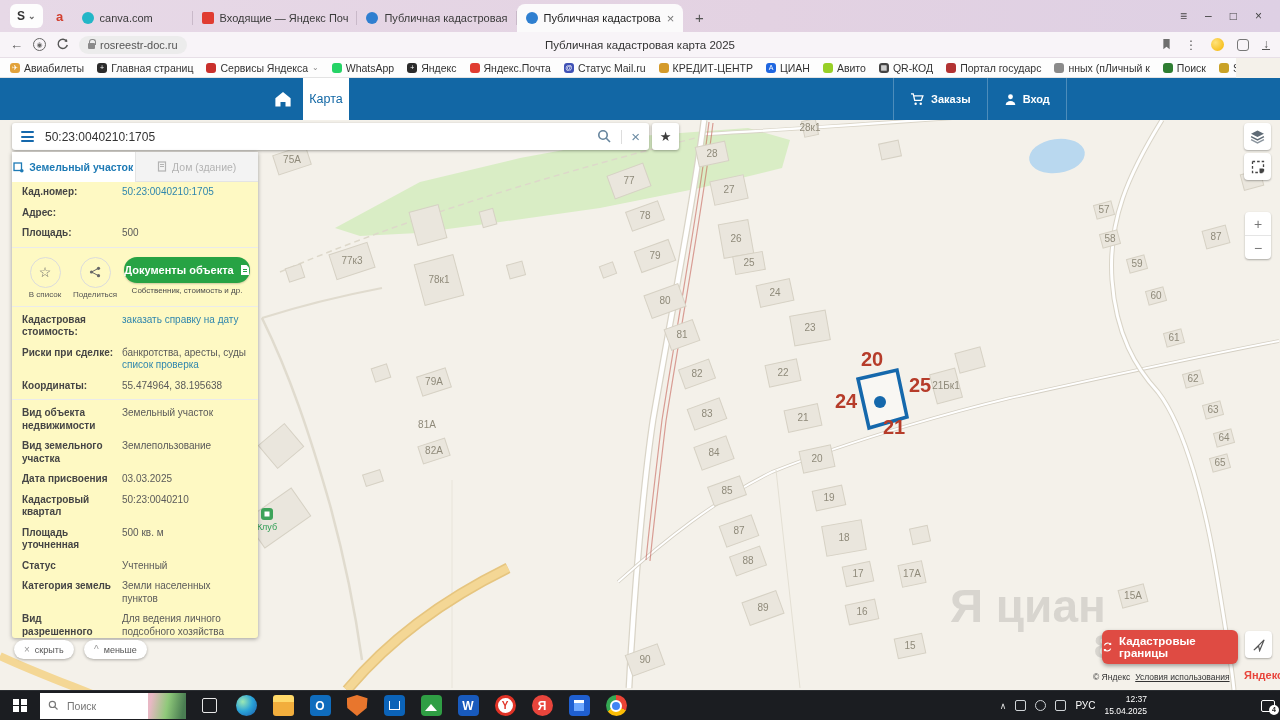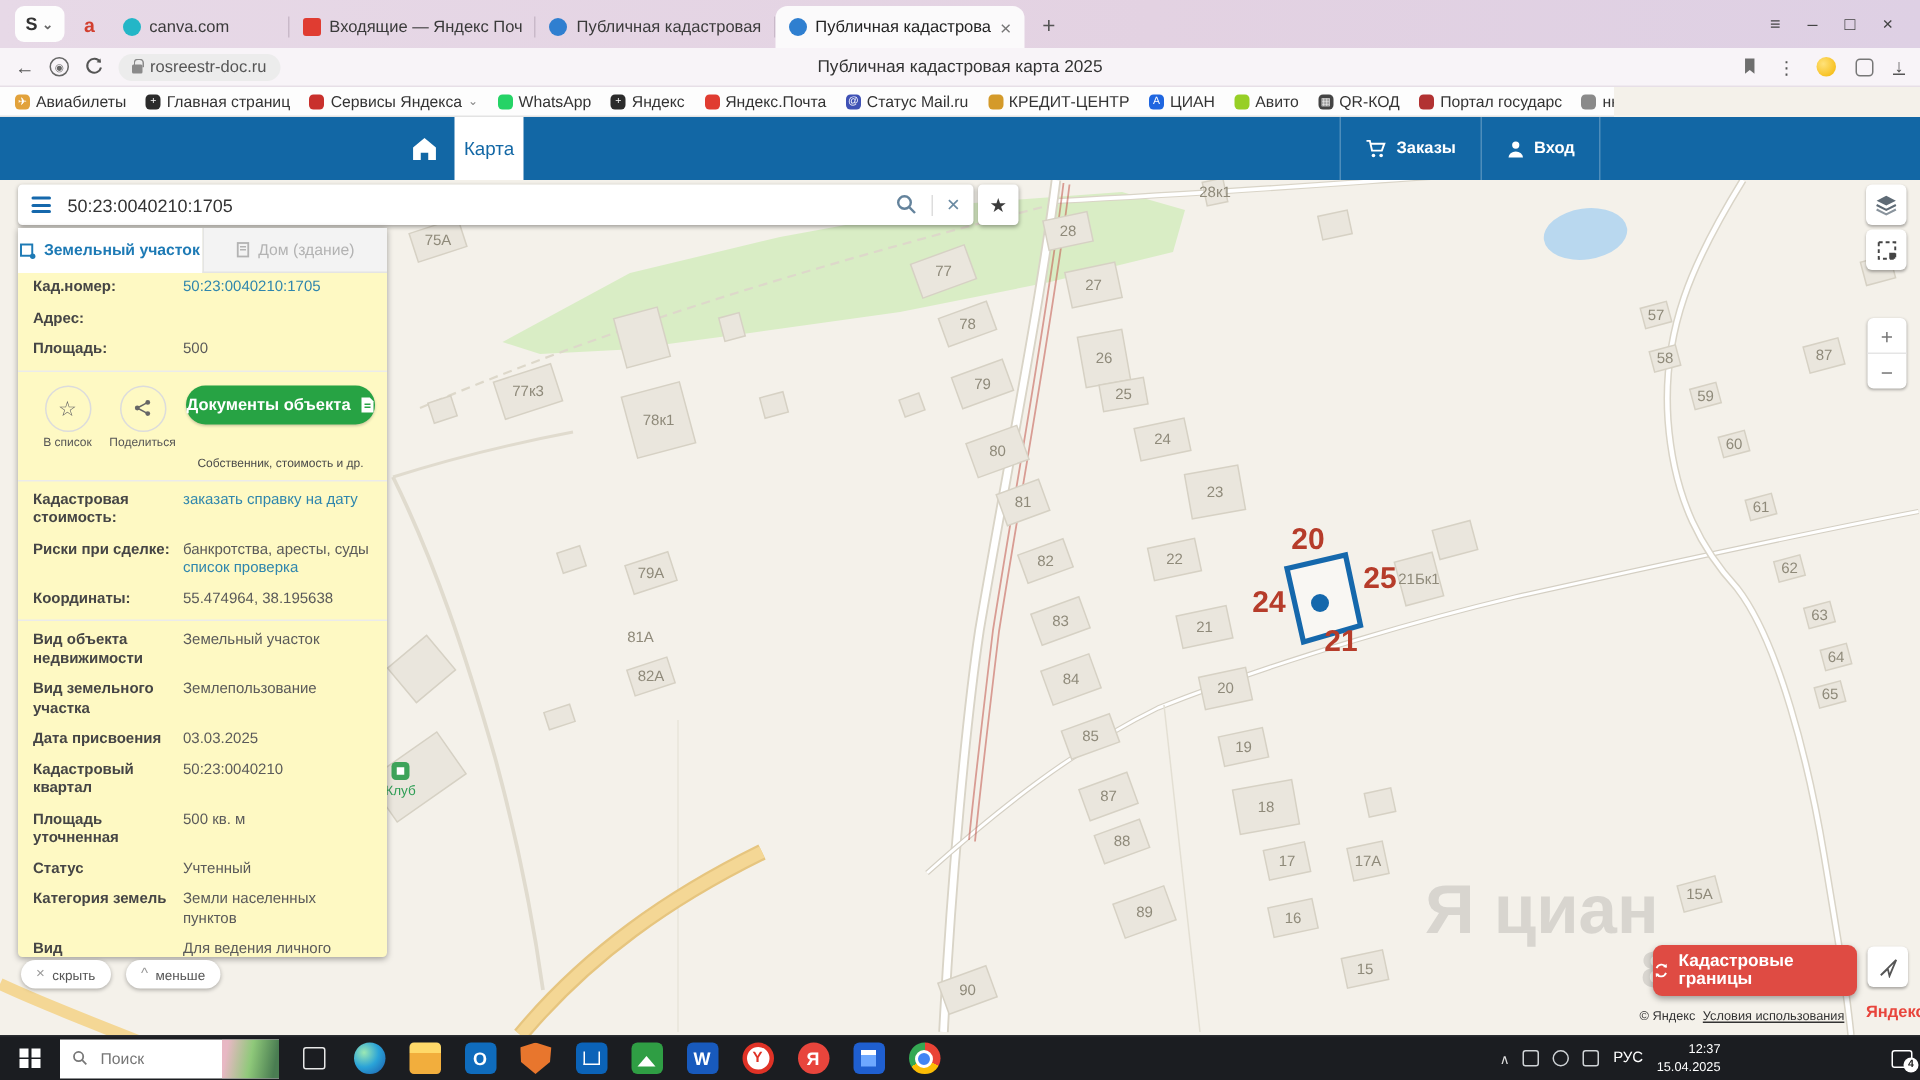--- a/index.html
+++ b/index.html
@@ -31,21 +31,21 @@
   .urlpill{display:flex;align-items:center;gap:5px;background:#ececec;border-radius:9px;height:18px;padding:0 9px;font-size:11px;color:#555}
   .lock{width:7px;height:6px;background:#8a8a8a;border-radius:1px;position:relative;margin-top:3px}
   .lock:before{content:"";position:absolute;top:-4px;left:1px;width:5px;height:5px;border:1.2px solid #8a8a8a;border-bottom:none;border-radius:3px 3px 0 0}
   .page-title{position:absolute;left:0;right:0;text-align:center;font-size:11.5px;color:#333;pointer-events:none}
   .addr-right{margin-left:auto;display:flex;align-items:center;gap:13px;z-index:2}
   .dots{color:#555;font-size:12px;letter-spacing:1px}
   .alice{width:13px;height:13px;border-radius:50%;background:radial-gradient(circle at 35% 35%,#ffe27a,#f4b400)}
   .ext-ic{width:12px;height:12px;border:1.4px solid #777;border-radius:3px}
   .dl-ic{color:#555;font-size:12px;border-bottom:1.6px solid #555;line-height:10px;padding:0 1px}
   
-  .bookmarksbar{position:absolute;top:58px;left:0;width:1076px;height:20px;background:#fdfdfd;
+  .bookmarksbar{position:absolute;top:58px;left:0;width:1236px;height:20px;background:#fdfdfd;
     display:flex;align-items:center;gap:13px;padding:0 10px;font-size:10.5px;color:#333;
     border-bottom:1px solid #e3e3e3;white-space:nowrap;overflow:hidden}
   .bm{display:flex;align-items:center;gap:4px}
   .bm-ic{width:10px;height:10px;border-radius:3px;display:flex;align-items:center;justify-content:center;
     font-size:7px;color:#fff;flex:none}
   .bm-chev{font-size:8px;color:#888}
   
   .siteheader{position:absolute;top:78px;left:0;width:1280px;height:42px;background:#1267a5;display:flex;align-items:stretch}
   .hdr-home{position:absolute;left:266px;top:0;bottom:0;width:34px;display:flex;align-items:center;justify-content:center}
   .hdr-tab{position:absolute;left:303px;top:0;bottom:0;width:46px;background:#fff;color:#1267a5;
@@ -81,21 +81,21 @@
   .ptab.inactive{color:#b3b3b3;background:#f3f3f3;border-bottom:1px solid #e4e4e4;border-left:1px solid #e4e4e4}
   .prow{display:flex;padding:4px 10px;gap:8px}
   .plabel{width:92px;flex:none;font-size:10px;font-weight:bold;color:#454545;line-height:1.25}
   .pvalue{flex:1;font-size:10px;color:#5a5a5a;line-height:1.25}
   .plink{color:#2f86ad;text-decoration:none}
   .divider{height:1px;background:#ebebeb;margin:3px 0}
   .actions{display:flex;padding:6px 8px 4px 8px;align-items:flex-start}
   .act-col{width:50px;display:flex;flex-direction:column;align-items:center;gap:2px}
   .act-circle{width:31px;height:31px;border:1px solid #dcdcdc;border-radius:50%;display:flex;align-items:center;justify-content:center;color:#666;font-size:14px}
   .act-lbl{font-size:8px;color:#555}
-  .doc-col{flex:1;display:flex;flex-direction:column;align-items:center;gap:21px;padding-left:4px}
+  .doc-col{flex:1;display:flex;flex-direction:column;align-items:center;gap:3px;padding-left:4px}
   .green-btn{background:#27a344;color:#fff;border-radius:14px;height:26px;display:flex;align-items:center;justify-content:center;
     gap:6px;font-size:11px;font-weight:bold;width:100%;box-shadow:0 1px 2px rgba(0,0,0,.2)}
   .doc-cap{font-size:8px;color:#4a4a4a}
   
   .pill{position:absolute;background:#fff;border-radius:11px;height:19px;display:flex;align-items:center;gap:5px;
     padding:0 10px;font-size:9px;color:#555;box-shadow:0 1px 3px rgba(0,0,0,.3)}
   .pill .px{color:#999;font-size:10px}
   
   .mapbtn{position:absolute;width:27px;height:27px;background:#fff;border-radius:4px;
     box-shadow:0 1px 2px rgba(0,0,0,.3);display:flex;align-items:center;justify-content:center}

